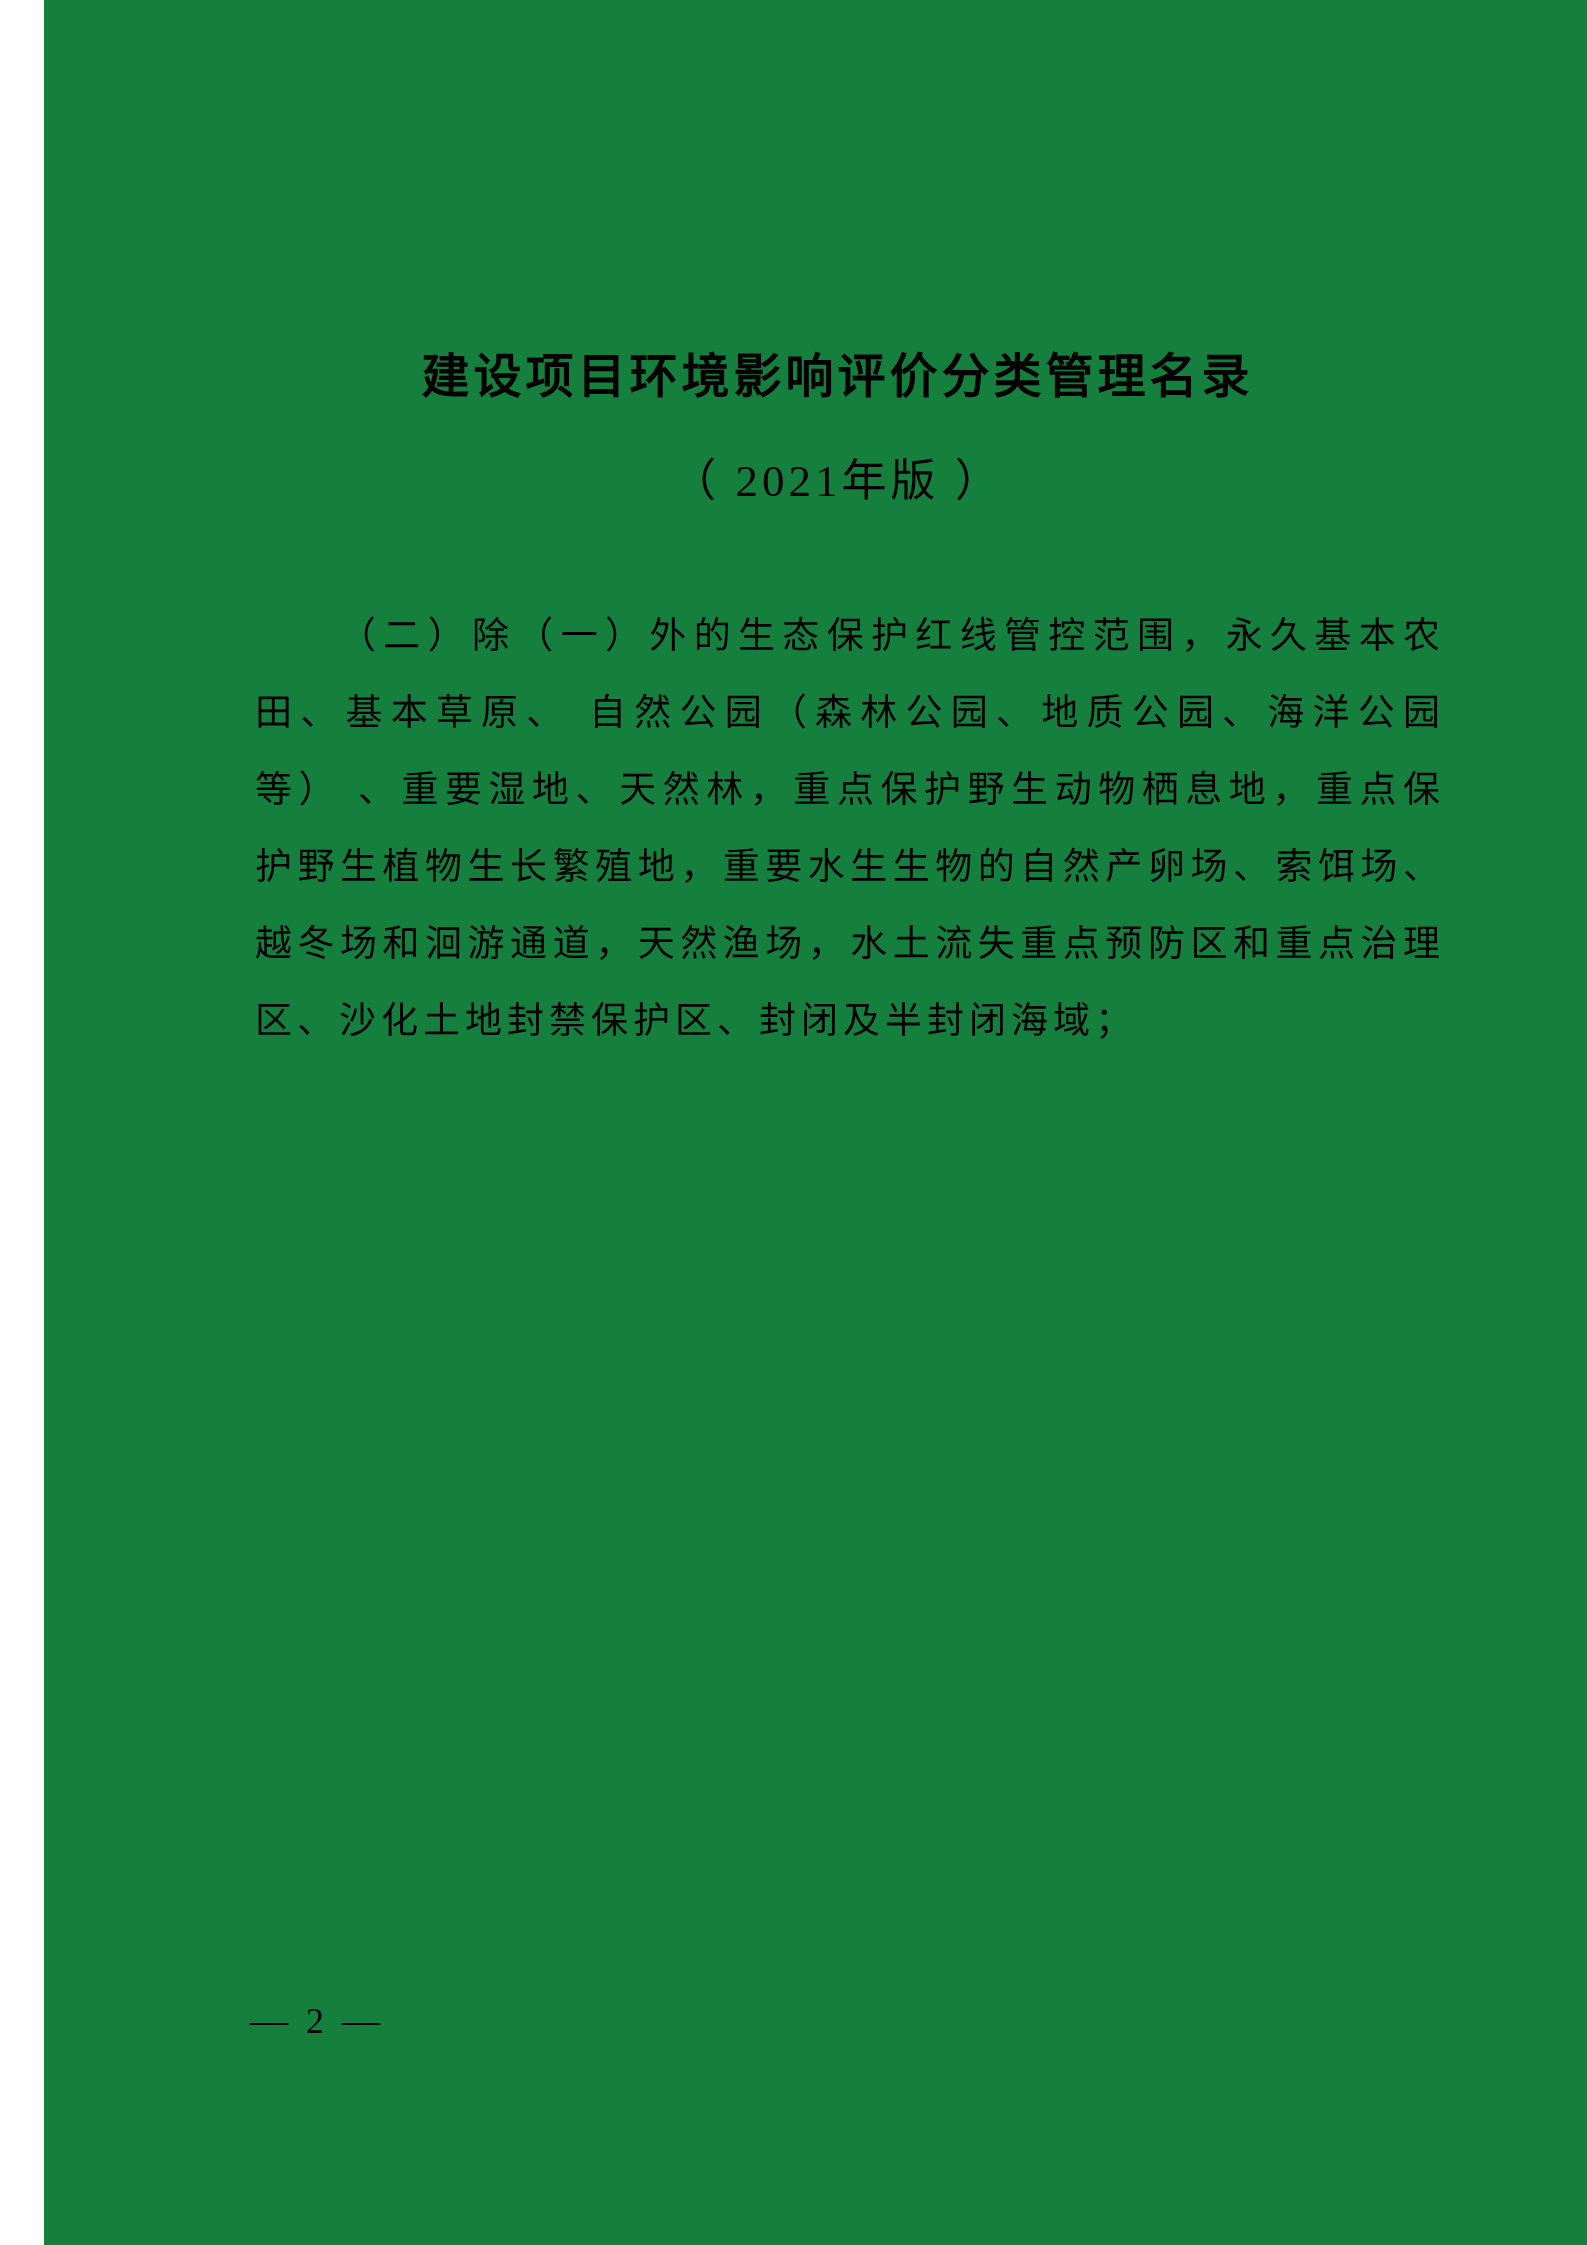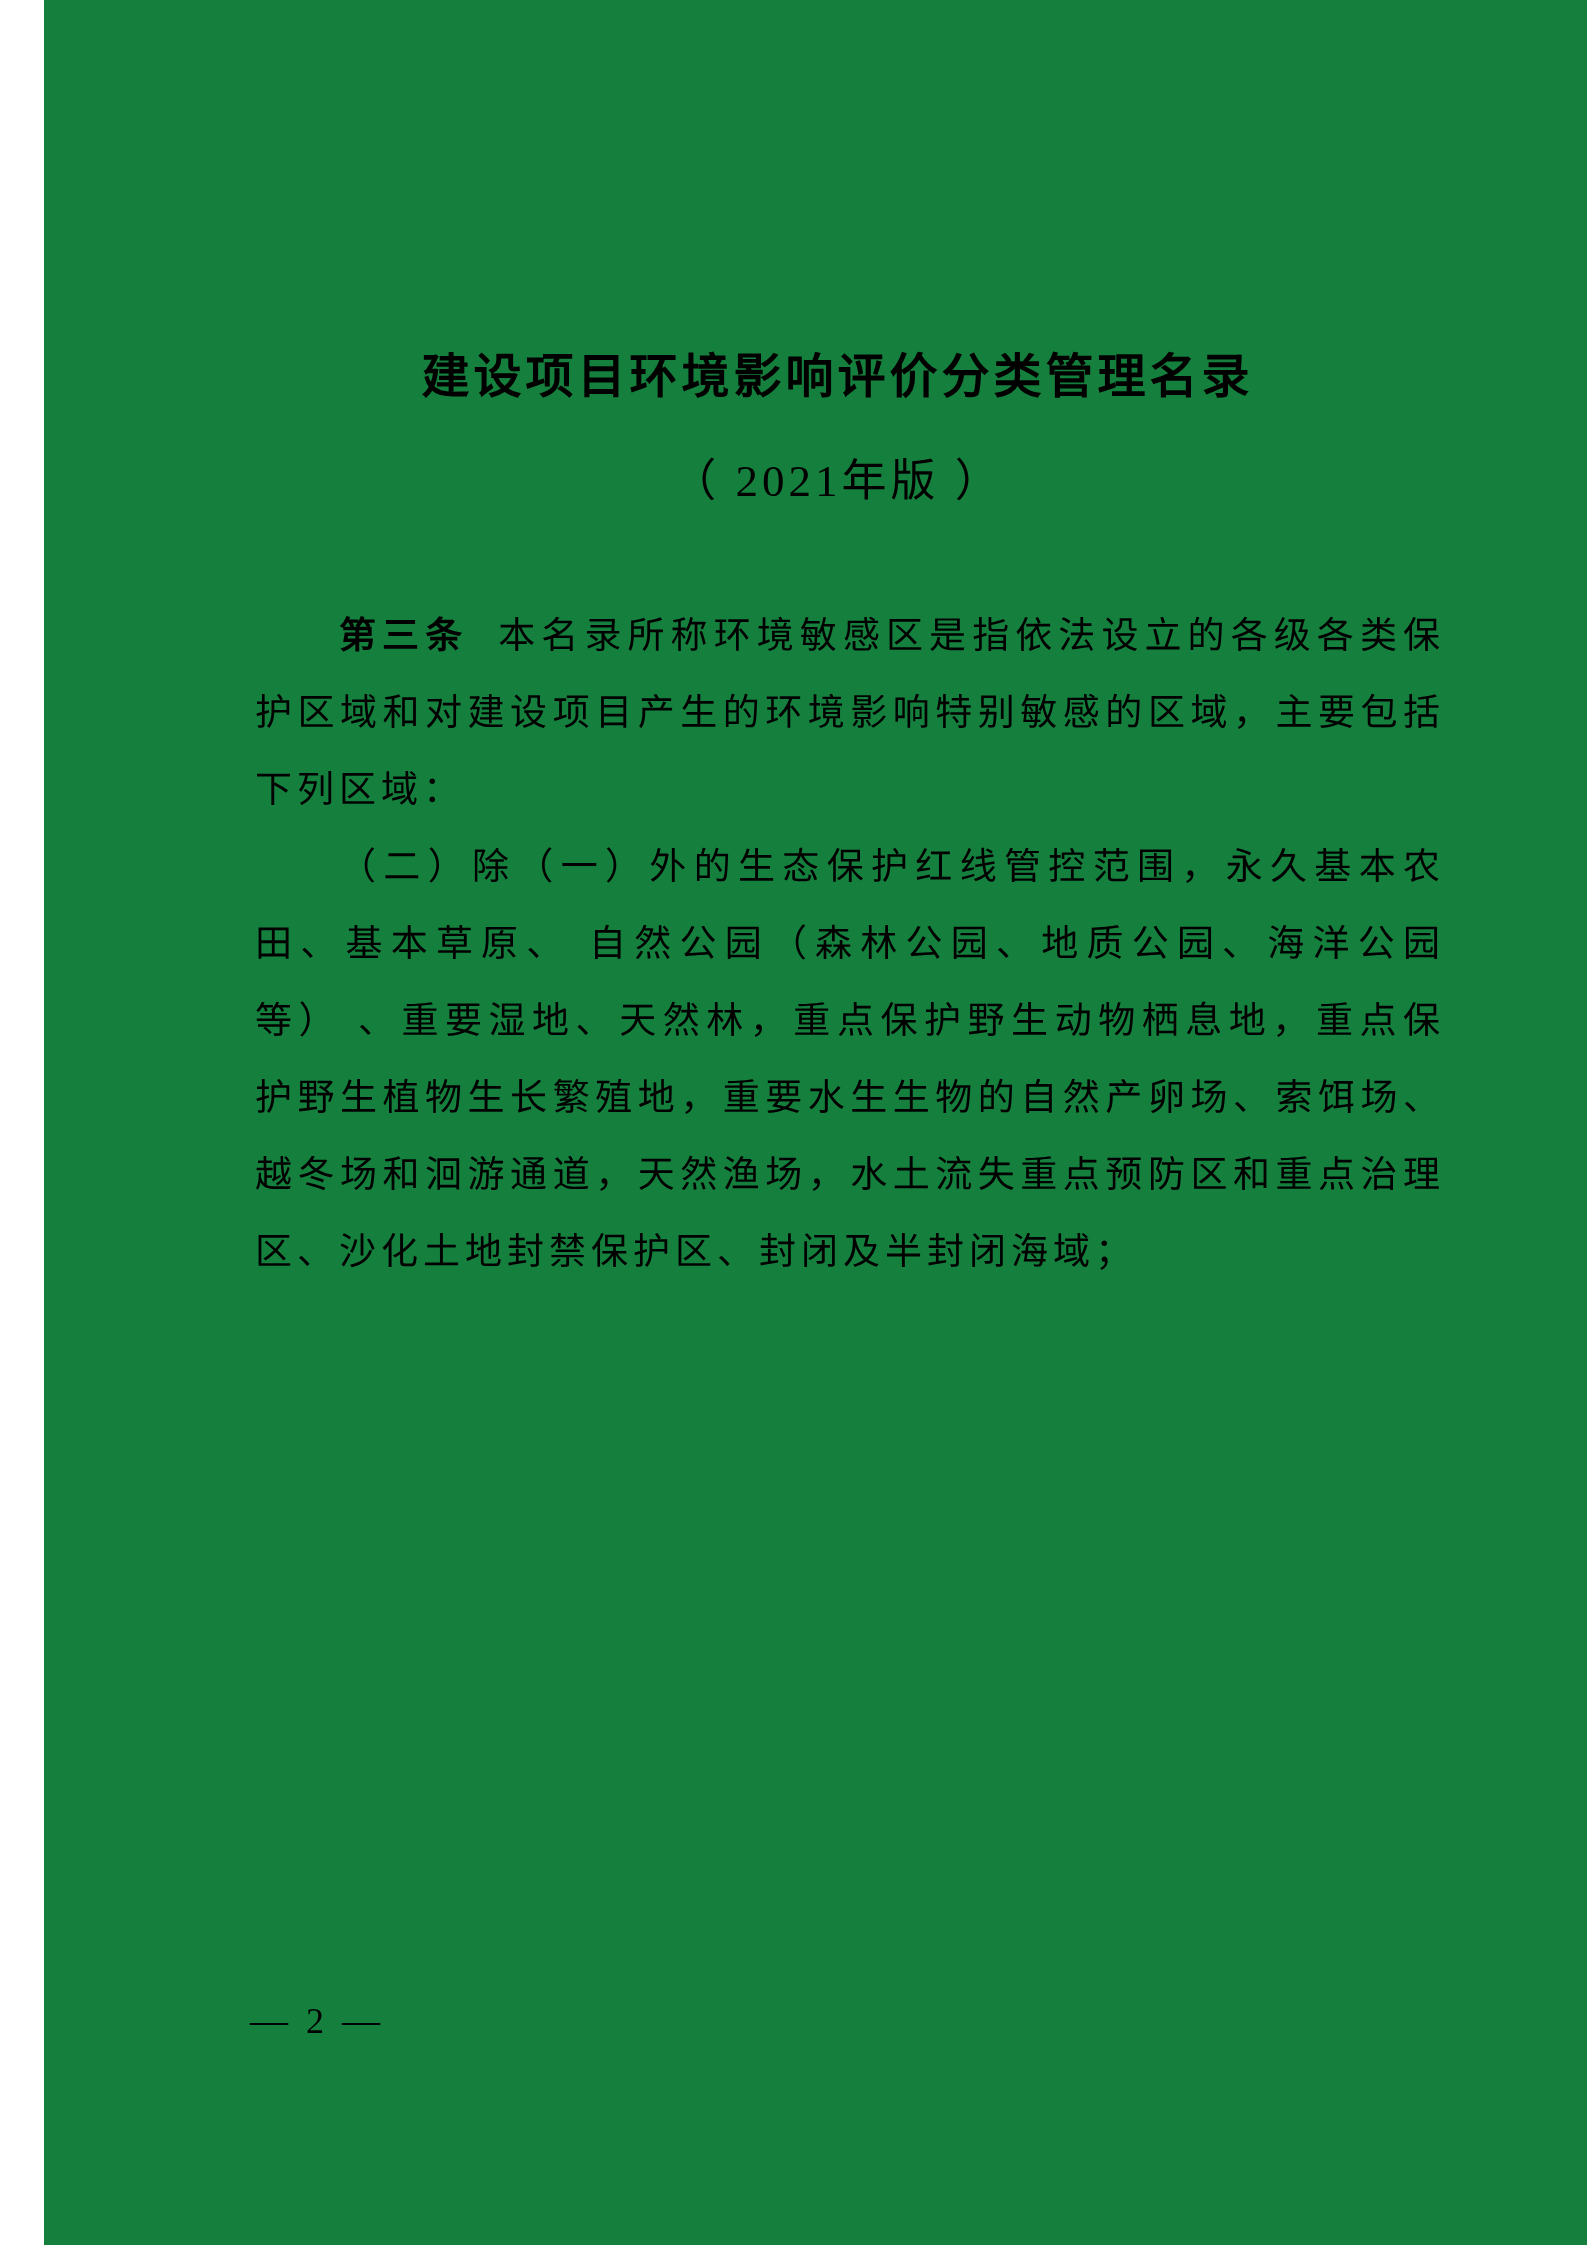--- a/index.html
+++ b/index.html
@@ -82,21 +82,20 @@
 </head>
 <body>
 
 <div class="page">
 
   <h1 class="doc-title">建设项目环境影响评价分类管理名录</h1>
 
   <div class="doc-subtitle">（ 2021年版 ）</div>
 
   <div class="doc-body">
-    <p class="para"><b class="lead">第三条</b><span>本名录所称环境敏感区是指依法设立的各级各类保护区域和对建设项目产生的环境影响特别敏感的区域，主要包括下列区域：</span></p>
     <p class="para"><span>（二）除（一）外的生态保护红线管控范围，永久基本农田、基本草原、 自然公园（森林公园、地质公园、海洋公园等） 、重要湿地、天然林，重点保护野生动物栖息地，重点保护野生植物生长繁殖地，重要水生生物的自然产卵场、索饵场、越冬场和洄游通道，天然渔场，水土流失重点预防区和重点治理区、沙化土地封禁保护区、封闭及半封闭海域；</span></p>
   </div>
 
   <div class="page-footer">
     <span class="dash">—</span><span class="pagenum">2</span><span class="dash">—</span>
   </div>
 
 </div>
 
 </body></html>

